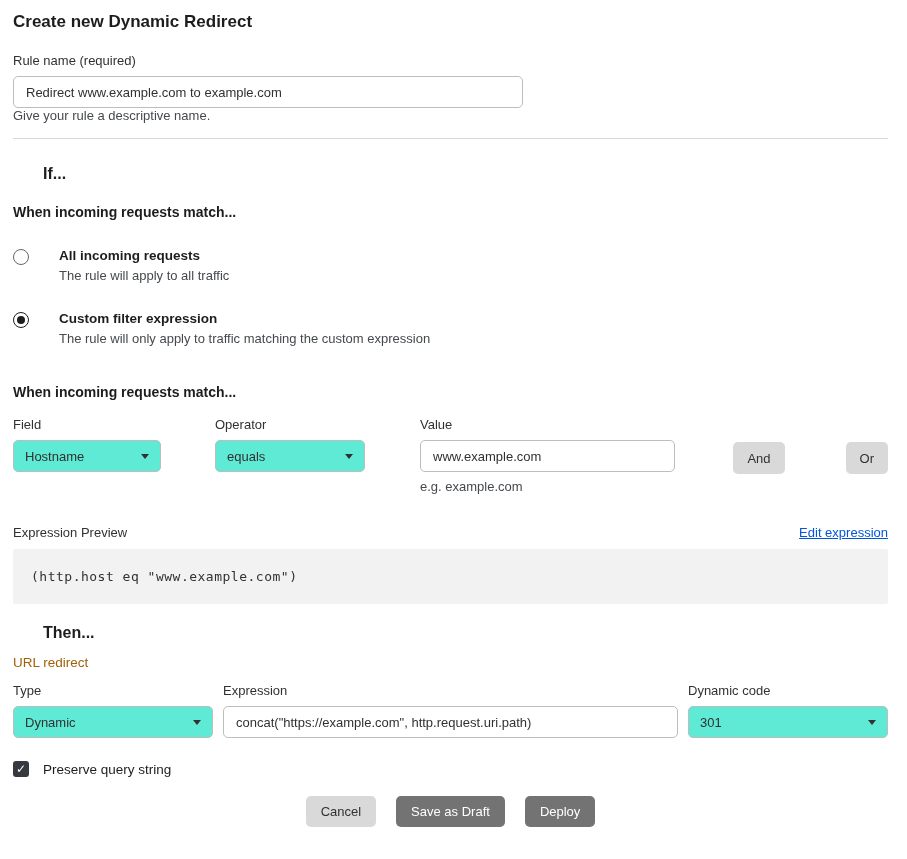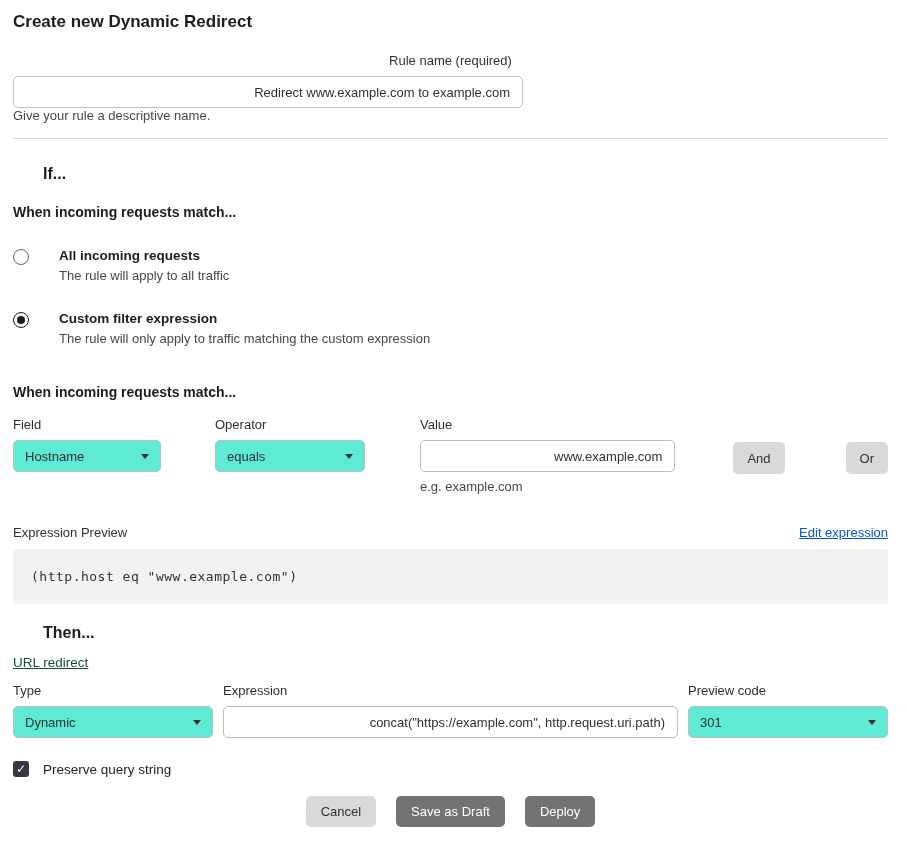--- a/index.html
+++ b/index.html
@@ -8,34 +8,33 @@
     width: 907px;
     height: 859px;
     font-family: "Liberation Sans", "DejaVu Sans", sans-serif;
     color: #313131;
     overflow: hidden;
   }
   .page { padding: 12px 19px 0 13px; }
 
   h1.page-title { font-size: 17px; font-weight: 700; color: #1d1d1d; }
 
-  .field-label { display: block; font-size: 13px; color: #313131; margin-top: 21px; text-align: center; }
+  .field-label { display: block; font-size: 13px; color: #313131; margin-top: 21px; }
   .text-input {
     margin-top: 8px;
     height: 32px;
     border: 1px solid #bdbdbd;
     border-radius: 5px;
     padding: 0 12px;
     font-size: 13px;
     color: #313131;
     font-family: "Liberation Sans", "DejaVu Sans", sans-serif;
     background: #fff;
     width: 510px;
     outline: none;
-    text-align: right;
   }
   .help-text { font-size: 13px; color: #45494d; }
 
   hr.divider { border: none; border-top: 1px solid #d9d9d9; margin-top: 15px; }
 
   h2.section-heading { font-size: 16px; font-weight: 700; margin-top: 26px; color: #1d1d1d; margin-left: 30px; }
   h3.sub-heading { font-size: 14px; font-weight: 700; margin-top: 21px; color: #1d1d1d; }
 
   .radio-option { display: flex; align-items: flex-start; margin-top: 28px; cursor: pointer; }
   .radio {
@@ -120,21 +119,21 @@
     padding: 0 18px;
     border-radius: 2px;
   }
   .code-block code {
     font-family: "DejaVu Sans Mono", "Liberation Mono", monospace;
     font-size: 13px;
     color: #313131;
     letter-spacing: 0.5px;
   }
 
-  .then-sub { font-size: 13.5px; color: #14532d; margin-top: 13px; text-decoration: underline; }
+  .then-sub { font-size: 13.5px; color: #a16207; margin-top: 13px; }
 
   .then-row { display: flex; align-items: flex-start; margin-top: 13px; }
   .w-type { width: 200px; }
   .col-expression { flex: 1; margin-left: 10px; }
   .w-status { width: 200px; margin-left: 10px; }
 
   .checkbox-row { display: flex; align-items: center; margin-top: 23px; cursor: pointer; }
   .checkbox {
     width: 16px; height: 16px;
     background: #36393f;
@@ -249,21 +248,21 @@
         <span class="caret"></span>
       </div>
     </div>
 
     <div class="filter-col col-expression">
       <span class="col-label">Expression</span>
       <input class="text-input value-input" type="text" value="concat(&quot;https://example.com&quot;, http.request.uri.path)" style="">
     </div>
 
     <div class="filter-col w-status">
-      <span class="col-label">Preview code</span>
+      <span class="col-label">Dynamic code</span>
       <div class="select">
         <span>301</span>
         <span class="caret"></span>
       </div>
     </div>
   </div>
 
   <div class="checkbox-row">
     <span class="checkbox">✓</span>
     <span class="checkbox-label">Preserve query string</span>

